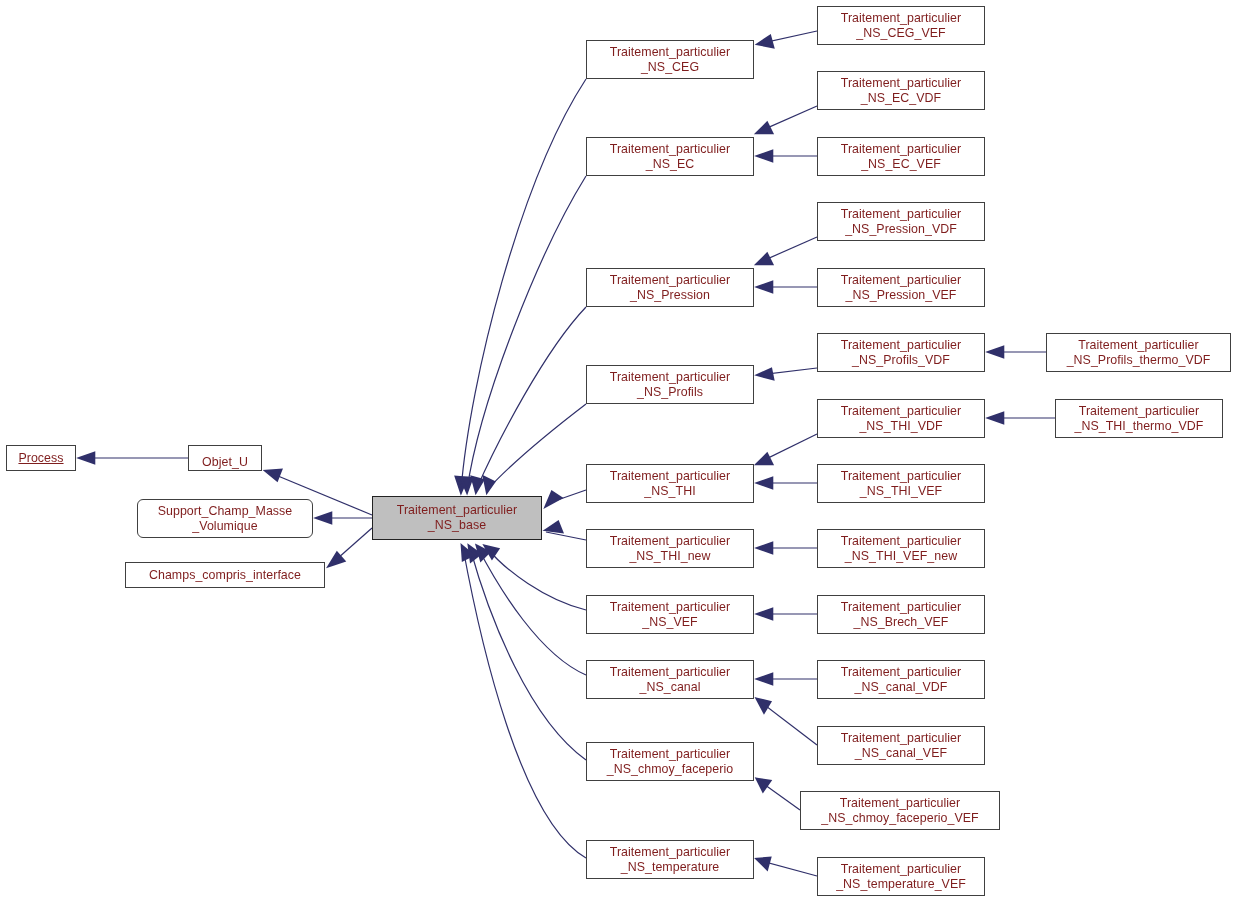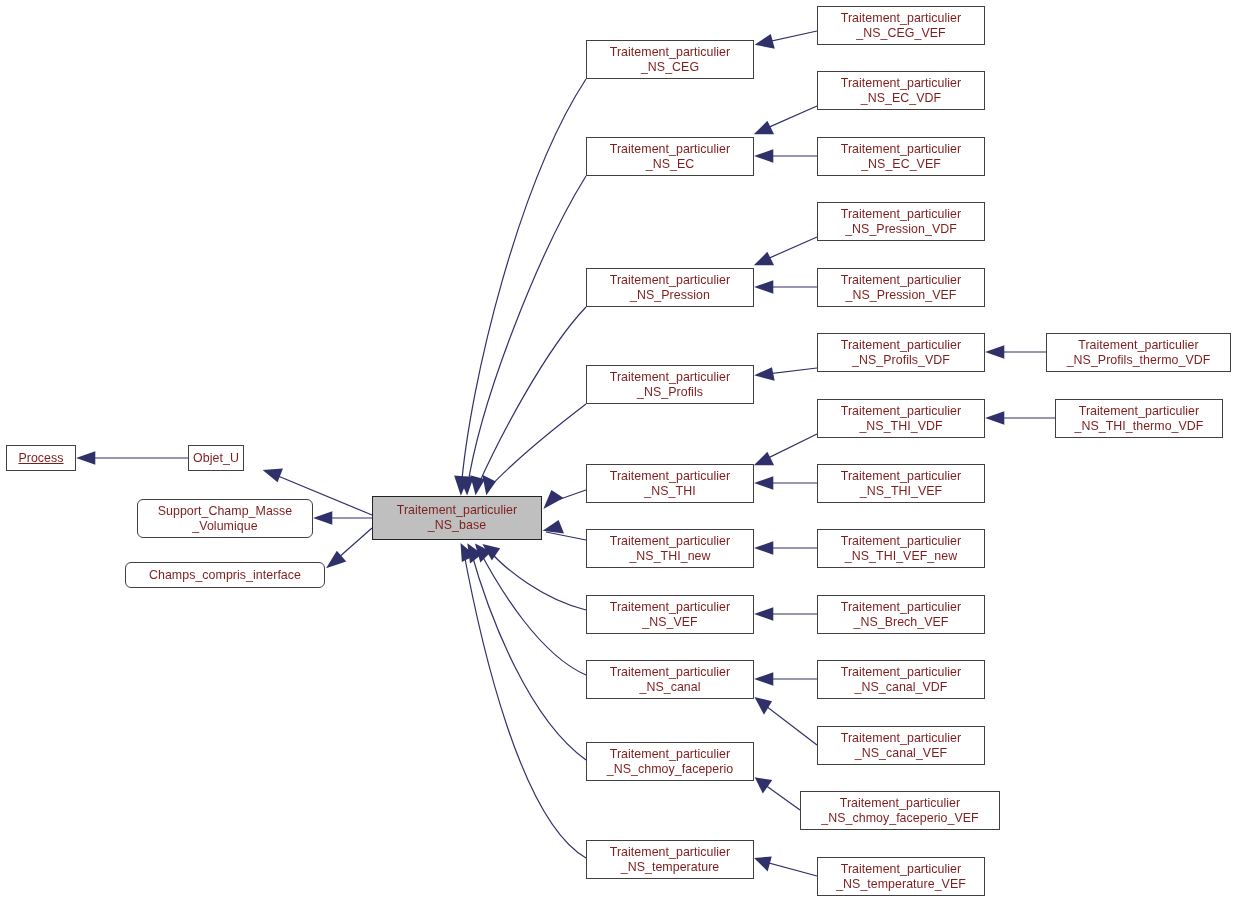--- a/index.html
+++ b/index.html
@@ -150,24 +150,24 @@
       <g>
         <path d="M 1046,352 L 989,352" fill="none" stroke="#30306a" stroke-width="1.2"></path>
         <path d="M 989,352 L 1003,347 L 1003,357 Z" fill="#30306a" stroke="#30306a" stroke-width="2.6" stroke-linejoin="miter"></path>
       </g>
       <g>
         <path d="M 1055,418 L 989,418" fill="none" stroke="#30306a" stroke-width="1.2"></path>
         <path d="M 989,418 L 1003,413 L 1003,423 Z" fill="#30306a" stroke="#30306a" stroke-width="2.6" stroke-linejoin="miter"></path>
       </g>
     </svg>
 <div class="node-box" style="left: 6px; top: 445px; width: 70px; height: 26px; text-decoration: underline;"><span class="node-label">Process</span></div>
-    <div class="node-box" style="left: 188px; top: 445px; width: 56px; height: 26px;"><span class="node-label">Objet_U</span></div>
+    <div class="node-box" style="left: 188px; top: 445px; width: 74px; height: 26px; align-items: flex-end;"><span class="node-label">Objet_U</span></div>
     <div class="node-box" style="left: 137px; top: 499px; width: 176px; height: 39px; border-radius: 6px;"><span class="node-label">Support_Champ_Masse
 _Volumique</span></div>
-    <div class="node-box" style="left: 125px; top: 562px; width: 200px; height: 26px; border-radius: 6px;"><span class="node-label">Champs_compris_interface</span></div>
+    <div class="node-box" style="left: 125px; top: 562px; width: 200px; height: 26px;"><span class="node-label">Champs_compris_interface</span></div>
     <div class="node-box highlight" style="left: 372px; top: 496px; width: 170px; height: 44px;"><span class="node-label">Traitement_particulier
 _NS_base</span></div>
     <div class="node-box" style="left: 586px; top: 40px; width: 168px; height: 39px;"><span class="node-label">Traitement_particulier
 _NS_CEG</span></div>
     <div class="node-box" style="left: 586px; top: 137px; width: 168px; height: 39px;"><span class="node-label">Traitement_particulier
 _NS_EC</span></div>
     <div class="node-box" style="left: 586px; top: 268px; width: 168px; height: 39px;"><span class="node-label">Traitement_particulier
 _NS_Pression</span></div>
     <div class="node-box" style="left: 586px; top: 365px; width: 168px; height: 39px;"><span class="node-label">Traitement_particulier
 _NS_Profils</span></div>

